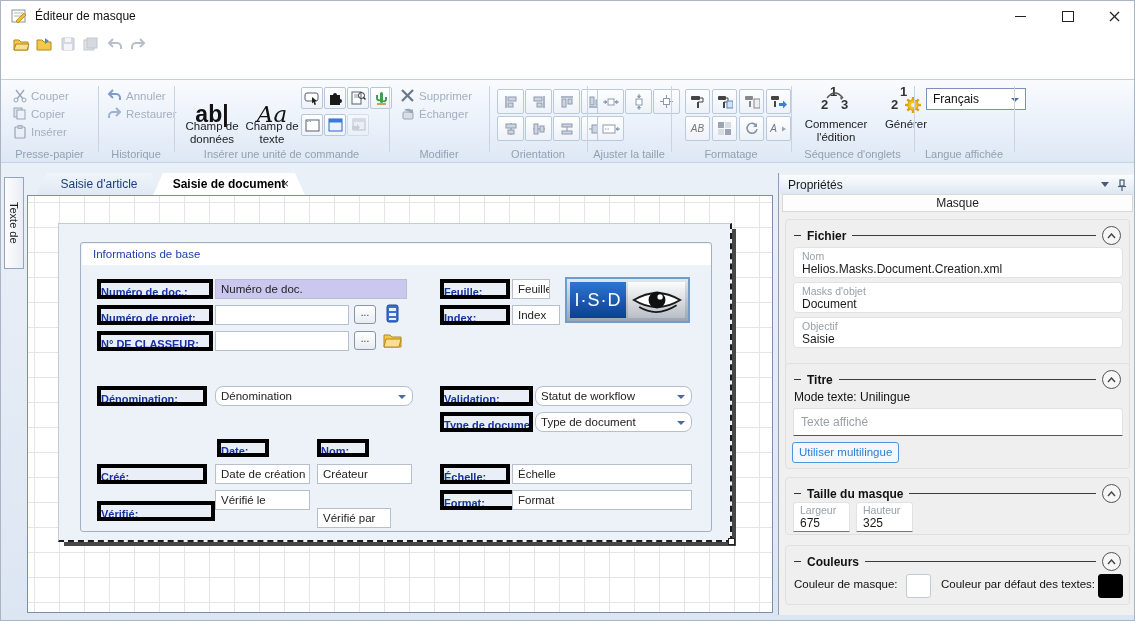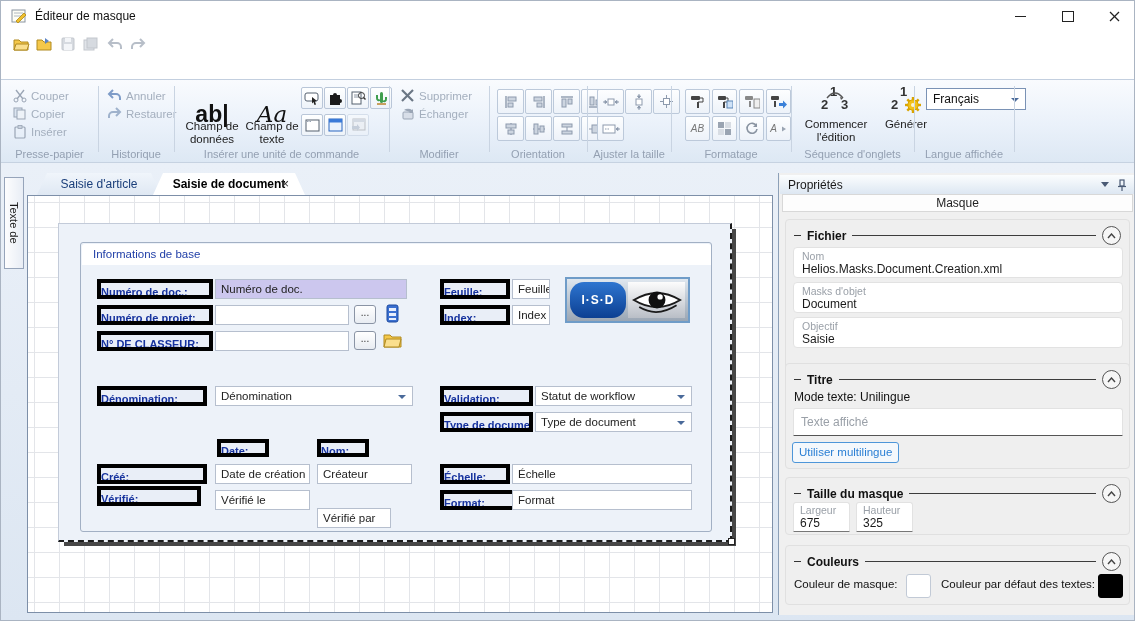--- a/index.html
+++ b/index.html
@@ -58,27 +58,27 @@
   #mask{left:57px;top:222px;width:674px;height:319px;background:#edf2f9;border-top:1px solid #c3cbd9;border-left:1px solid #c3cbd9;
     border-right:2px dashed #1c1c1c;border-bottom:2px dashed #1c1c1c;box-sizing:border-box;box-shadow:5px 5px 0 -1px #474747;}
   #mask-handle{right:-5px;bottom:-5px;width:7px;height:7px;background:#fff;border:1px solid #222;box-sizing:border-box;}
   #gbox{left:21px;top:18px;width:632px;height:290px;border:1px solid #a2b0c4;border-radius:3px;box-sizing:border-box;}
   #gbox-title{left:1px;top:1px;width:629px;height:21px;background:#fff;border-radius:3px 3px 0 0;color:#2240a8;
     font-size:11.5px;line-height:21px;padding-left:11px;box-sizing:border-box;}
   .flabel{height:20px;background:#e9eef7;border:4px solid #000000;color:#16329e;font-weight:bold;font-size:11px;
     line-height:18px;box-sizing:border-box;white-space:nowrap;overflow:hidden;}
   .finput{height:20px;background:#fff;border:1px solid #b6bfce;font-size:11.5px;line-height:18px;padding-left:5px;
     box-sizing:border-box;white-space:nowrap;overflow:hidden;color:#222;}
-  .fcombo{padding-right:16px;}
+  .fcombo{padding-right:16px;border-radius:8px;}
   .fbrowse{width:22px;height:19px;background:linear-gradient(#ffffff,#e8ecf2);border:1px solid #8a94a5;border-radius:3px;
     font-size:10px;text-align:center;line-height:13px;color:#333;box-sizing:border-box;}
   #isd-logo{left:506px;top:53px;width:125px;height:46px;border:2px solid #6f9cc8;background:linear-gradient(#dfe7ef,#9aa6b4);
     box-sizing:border-box;display:flex;padding:3px;gap:2px;}
-  #isd-blue{width:56px;height:100%;background:linear-gradient(#2e75d0,#0c3f92);color:#fff;font-weight:bold;font-size:12px;
-    display:flex;align-items:center;justify-content:center;letter-spacing:1px;border-radius:14px;}
+  #isd-blue{width:56px;height:100%;background:linear-gradient(#2e75d0,#0c3f92);color:#fff;font-weight:normal;font-size:18px;
+    display:flex;align-items:center;justify-content:center;letter-spacing:1px;}
   #isd-eye{flex:1;background:linear-gradient(#fcfcfc,#b9bec6);display:flex;align-items:center;justify-content:center;}
   
   #panel{left:777px;top:172px;width:357px;height:442px;background:#f0f0f0;border-left:1px solid #8ca0b8;box-sizing:border-box;}
   #panel-header{left:1px;top:2px;width:355px;height:19px;background:linear-gradient(#fbfdfe,#dde7f2);display:flex;align-items:center;
     font-size:12px;color:#1a1a1a;padding:0 8px;box-sizing:border-box;}
   #panel-subtitle{left:3px;top:21px;width:351px;height:18px;background:#fdfdfd;border:1px solid #d8d8d8;box-sizing:border-box;
     text-align:center;font-size:12px;color:#222;line-height:16px;}
   .psec{left:6px;width:345px;background:#efefef;border:1px solid #e0e0e0;border-radius:4px;box-sizing:border-box;}
   .psec-head{display:flex;align-items:center;gap:6px;padding:6px 8px 2px 8px;}
   .psec-dash{width:7px;height:1px;background:#333;flex:none;}
@@ -551,21 +551,21 @@
     <div class="abs fbrowse" style="left:295px;top:81px">...</div>
     <div class="abs" style="left:326px;top:80px">
       <svg width="15" height="19">
           <rect x="2" y="1" width="11" height="17" rx="2" fill="#3a6fd0" stroke="#1d4aa0"></rect>
           <rect x="4" y="4" width="7" height="3" fill="#e8eefc"></rect>
           <rect x="4" y="9" width="7" height="3" fill="#e8eefc"></rect>
           <rect x="4" y="14" width="7" height="2" fill="#e8eefc"></rect>
         </svg>
     </div>
     <div class="abs flabel" style="left:381px;top:81px;width:70px">Index:</div>
-    <div class="abs finput" style="left:453px;top:81px;width:38px">Index</div>
+    <div class="abs finput" style="left:453px;top:81px;width:48px">Index</div>
 
     <div class="abs flabel" style="left:38px;top:107px;width:116px">N° DE CLASSEUR:</div>
     <div class="abs finput" style="left:156px;top:107px;width:134px"></div>
     <div class="abs fbrowse" style="left:295px;top:107px">...</div>
     <div class="abs" style="left:324px;top:108px">
       <svg width="19" height="16">
           <path d="M1 3 h6 l2 2 h9 v10 H1 Z" fill="#f5c84a" stroke="#b08a20"></path>
           <path d="M3 7 h15 l-2 8 H1 Z" fill="#fadf8e" stroke="#b08a20"></path>
         </svg>
     </div>
@@ -589,21 +589,21 @@
 
     <div class="abs flabel" style="left:158px;top:215px;width:52px;height:18px;line-height:16px">Date:</div>
     <div class="abs flabel" style="left:258px;top:215px;width:52px;height:18px;line-height:16px">Nom:</div>
 
     <div class="abs flabel" style="left:38px;top:240px;width:110px">Créé:</div>
     <div class="abs finput" style="left:156px;top:240px;width:95px">Date de création</div>
     <div class="abs finput" style="left:258px;top:240px;width:95px">Créateur</div>
     <div class="abs flabel" style="left:381px;top:240px;width:70px">Échelle:</div>
     <div class="abs finput" style="left:453px;top:240px;width:180px">Échelle</div>
 
-    <div class="abs flabel" style="left:38px;top:262px;width:104px">Vérifié:</div>
+    <div class="abs flabel" style="left:38px;top:277px;width:118px">Vérifié:</div>
     <div class="abs finput" style="left:156px;top:266px;width:95px">Vérifié le</div>
     <div class="abs finput" style="left:258px;top:284px;width:74px">Vérifié par</div>
     <div class="abs flabel" style="left:381px;top:266px;width:93px">Format:</div>
     <div class="abs finput" style="left:453px;top:266px;width:180px">Format</div>
   </div>
 
   <div class="abs" id="panel">
     <div class="abs" id="panel-header">
       <span>Propriétés</span>
       <div style="margin-left:auto;display:flex;align-items:center;gap:8px">

